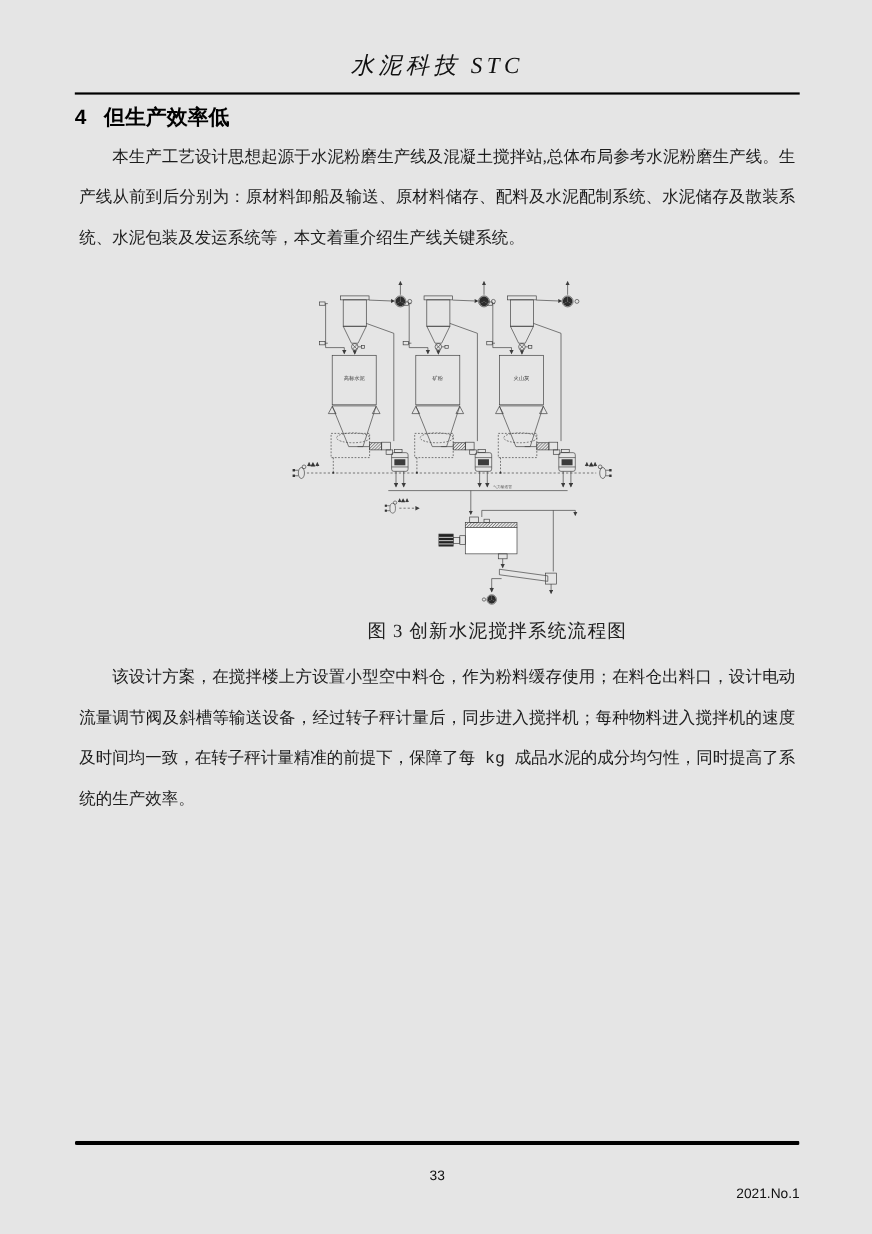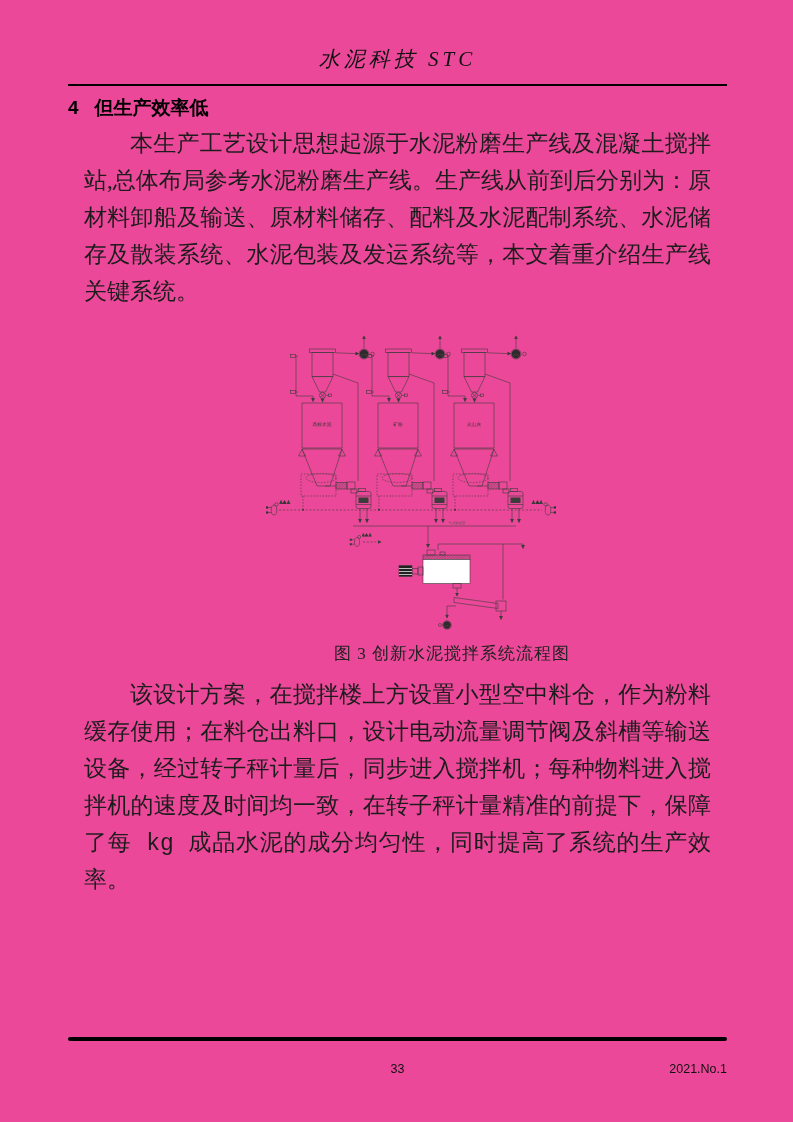--- a/index.html
+++ b/index.html
@@ -1,49 +1,49 @@
 <!DOCTYPE html>
 <html><head>
 <meta charset="utf-8">
 <style>
   html,body{margin:0;padding:0;background:#888;}
   .page{
-    width:793px;height:1122px;background:#ec4899;margin:0 auto;position:relative;
+    width:793px;height:1122px;background:#e5e5e5;margin:0 auto;position:relative;
     font-family:"Liberation Serif","DejaVu Serif",serif;color:#1f1f1f;overflow:hidden;
   }
   .content{padding:0 66px 0 68px;}
   .journal-title{
     padding-top:47px;text-align:center;font-size:21px;line-height:24px;
     font-style:italic;letter-spacing:4px;color:#111;
   }
   .header-rule{margin-top:13px;border-top:2px solid #000;height:0;}
   .section-heading{
     margin-top:10px;font-family:"Liberation Sans","DejaVu Sans",sans-serif;
     font-weight:bold;font-size:19px;line-height:24px;color:#000;display:flex;align-items:baseline;
   }
   .section-heading .num{margin-right:16px;}
   .para{
-    margin:16px;font-size:23px;line-height:37px;text-align:justify;
+    margin:4px;font-size:15px;line-height:37px;text-align:justify;
     text-indent:2em;color:#1c1c1c;word-break:break-all;
   }
   .para.first{margin-top:5px;}
   .figure{margin-top:10px;margin-left:182px;width:320px;}
   .figure svg{display:block;}
   .figure-caption{
     margin-top:-2px;text-align:right;font-size:17px;line-height:20px;color:#222;
     letter-spacing:1px;white-space:nowrap;
   }
   .para.after-figure{margin-top:14px;font-family:Liberation Mono, monospace;}
   .footer{position:absolute;left:68px;right:66px;top:1037px;}
   .footer-rule{border-top:4px solid #000;height:0;border-radius:2px;}
   .footer-row{
     position:relative;margin-top:21px;text-align:center;
     font-family:"Liberation Sans","DejaVu Sans",sans-serif;font-size:12.5px;color:#111;
   }
-  .footer-issue{position:absolute;right:0;top:0;}
+  .footer-issue{position:absolute;right:0;top:16px;}
 </style>
 </head>
 <body>
 
 <div class="page">
   <div class="content">
 
     <div class="journal-title">水泥科技 STC</div>
     <div class="header-rule"></div>
 

